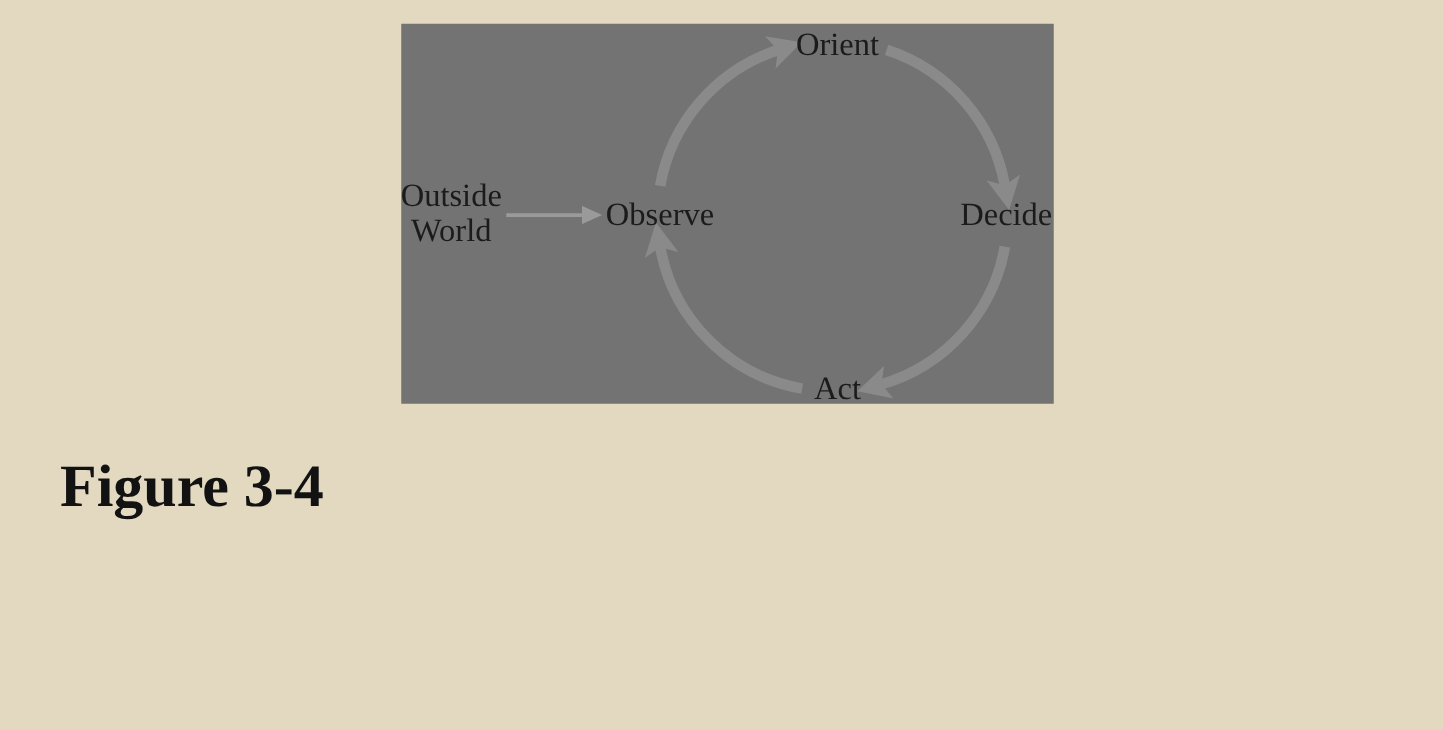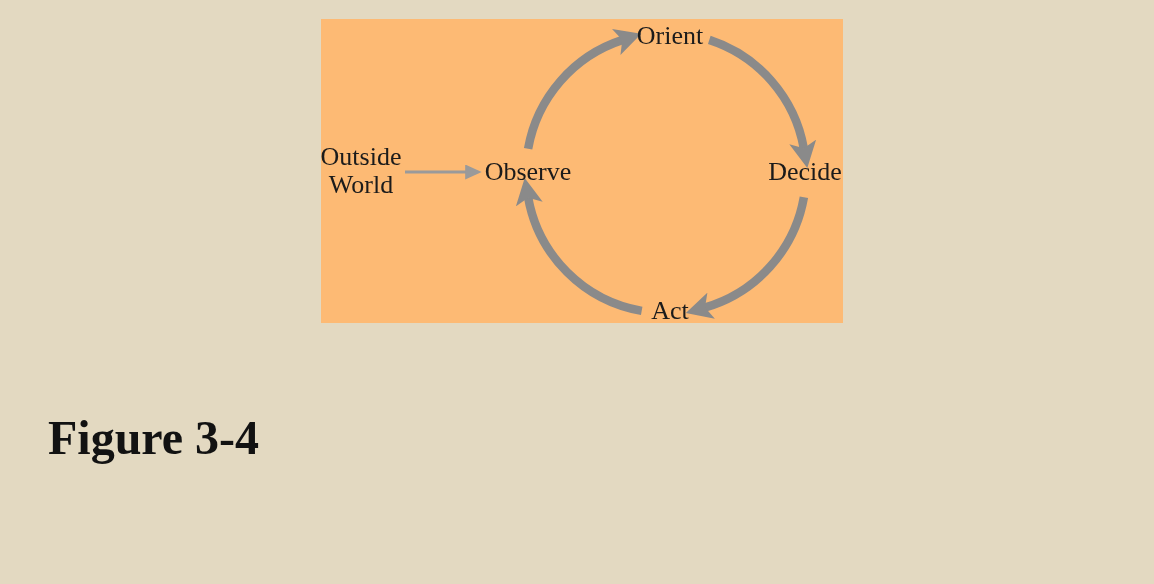--- a/index.html
+++ b/index.html
@@ -16,41 +16,40 @@
     width: 1154px;
     height: 584px;
     background: #e3d9c1;
   }
   .figure-box {
     position: absolute;
     left: 321px;
     top: 19px;
     width: 522px;
     height: 304px;
-    background: #fdba74;
+    background: #737373;
   }
   .figure-box svg {
     overflow: visible;
     display: block;
   }
   .diagram-label {
     font-family: "Liberation Serif", serif;
     font-size: 26px;
     fill: #1b1b1b;
   }
   .figure-heading {
     position: absolute;
     left: 48px;
     top: 366px;
     font-size: 48px;
     font-weight: bold;
     color: #121212;
     line-height: 1.0;
     white-space: nowrap;
-    margin-top: 48px;
   }
   .figure-caption {
     position: absolute;
     left: 45px;
     top: 441px;
     font-size: 46px;
     font-style: italic;
     color: #121212;
   }
   .caption-line {

